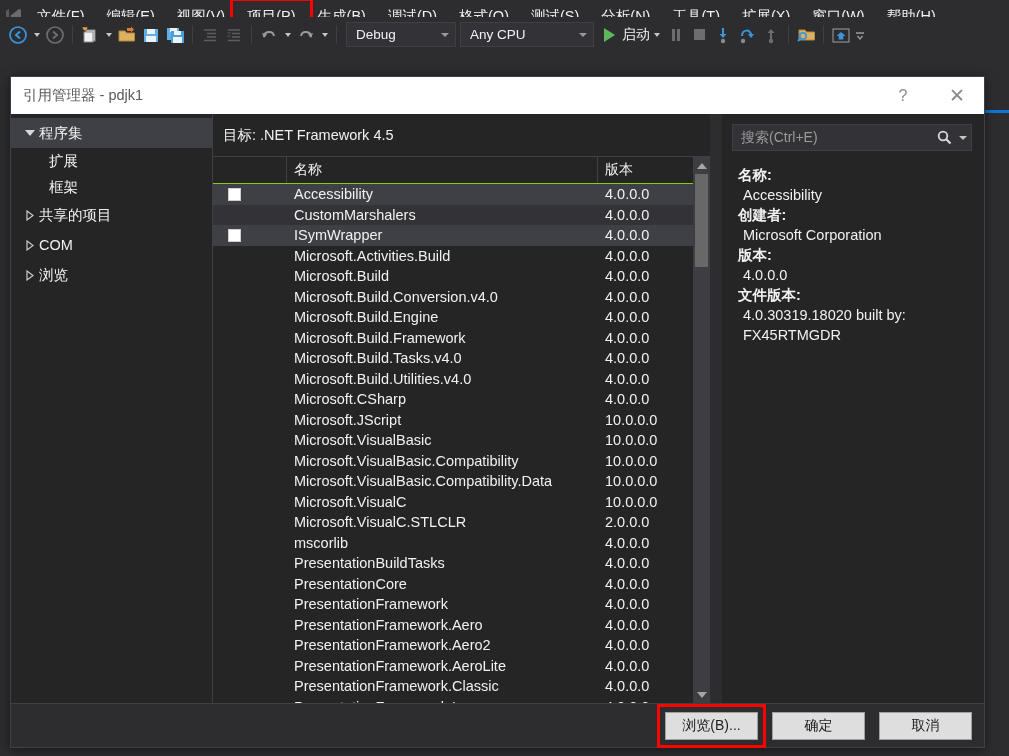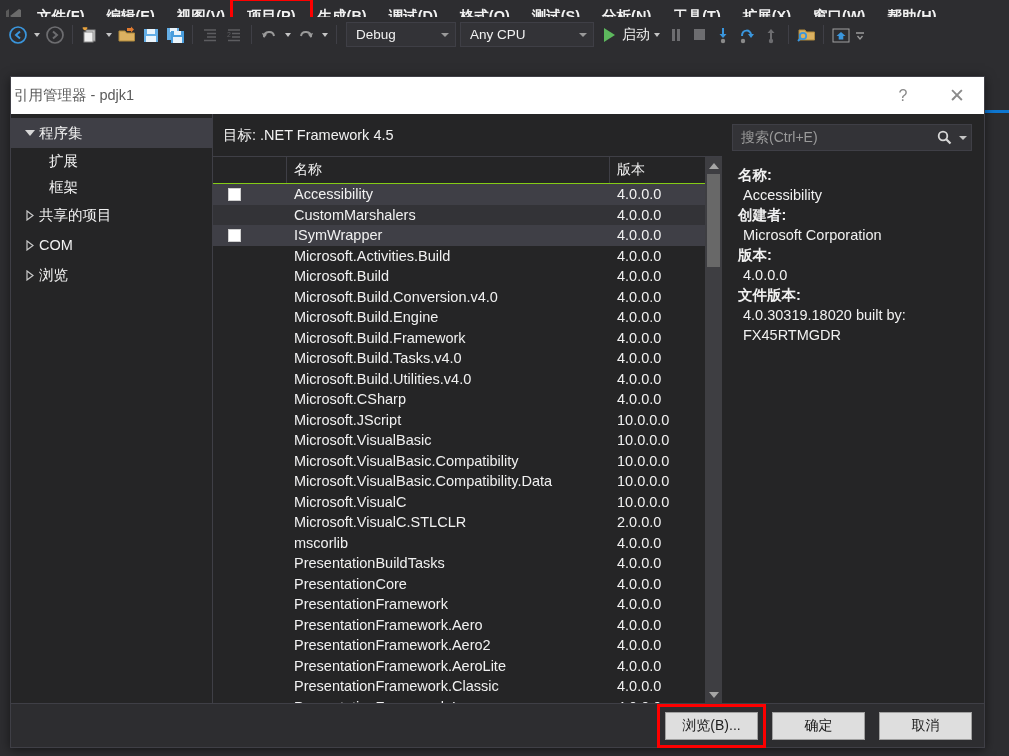--- a/index.html
+++ b/index.html
@@ -71,21 +71,21 @@
   .stop-ico { width: 11px; height: 11px; background: #6d6d70; }
 
   
   .dialog {
     position: absolute; left: 10px; top: 76px; width: 975px; height: 672px;
     background: #2d2d30; border: 1px solid #3f3f46;
     box-shadow: 0 2px 10px rgba(0,0,0,.5);
   }
   .dlg-title {
     height: 37px; background: #ffffff; display: flex; align-items: center;
-    padding-left: 3px; position: relative;
+    padding-left: 12px; position: relative;
   }
   .dlg-title .t {
     color: #5a5a5a; font-size: 14.5px;
   }
   .dlg-help, .dlg-close {
     position: absolute; top: 0; height: 37px; width: 46px;
     display: flex; align-items: center; justify-content: center;
     color: #8a8a8a; font-size: 16px;
   }
   .dlg-help { right: 58px; }
@@ -146,21 +146,21 @@
     width: 17px; background: #3e3e42; flex: none; display: flex; flex-direction: column;
     align-items: center; border-top: 1px solid #3f3f46;
   }
   .sb-arrow { height: 17px; width: 17px; display: flex; align-items: center; justify-content: center; flex: none; }
   .sb-arrow.up i { width: 0; height: 0; border-left: 5px solid transparent; border-right: 5px solid transparent; border-bottom: 6px solid #a6a6a6; }
   .sb-arrow.dn i { width: 0; height: 0; border-left: 5px solid transparent; border-right: 5px solid transparent; border-top: 6px solid #a6a6a6; }
   .sb-track { flex: 1; width: 17px; position: relative; }
   .sb-thumb { position: absolute; left: 2px; width: 13px; top: 0; height: 93px; background: #686868; }
 
   
-  .rightpane { width: 262px; flex: none; background: #252526; display: flex; flex-direction: column; }
+  .rightpane { width: 262px; flex: none; background: #252526; display: flex; flex-direction: column; margin-left: 12px; }
   .search-box {
     margin: 10px 12px 0 10px; height: 27px; background: #333337; border: 1px solid #3f3f46;
     display: flex; align-items: center; padding: 0 0 0 8px;
   }
   .search-box .ph { flex: 1; color: #9a9a9a; font-size: 14px; }
   .mag { width: 22px; display: flex; align-items: center; justify-content: center; }
   .sc-caret { width: 16px; display: flex; align-items: center; justify-content: center; }
   .sc-caret i { width: 0; height: 0; border-left: 4px solid transparent; border-right: 4px solid transparent; border-top: 4.5px solid #c5c5c5; }
   .details { padding: 14px 12px 0 16px; color: #f1f1f1; font-size: 14.5px; line-height: 20px; }
   .details .k { font-weight: bold; }
@@ -189,21 +189,21 @@
 
 <div id="app">
 
   <div class="menubar">
     <div class="vs-logo">
       <svg width="17" height="18" viewBox="0 0 17 18">
         <path d="M1,4 L4,2 L4,16 L1,14 Z" fill="#5a5a5a"></path>
         <path d="M5,9 L14,2 L16,3 L16,15 L14,16 L5,9 Z" fill="#6b6b6b"></path>
       </svg>
     </div>
-    <div id="menu-items" style="display:flex;align-items:center;font-weight:bold;">
+    <div id="menu-items" style="display:flex;align-items:center;">
         <div class="menu-item">
           <span>文件(F)</span>
         </div>
         <div class="menu-item">
           <span>编辑(E)</span>
         </div>
         <div class="menu-item">
           <span>视图(V)</span>
         </div>
         <div class="menu-item marked">

